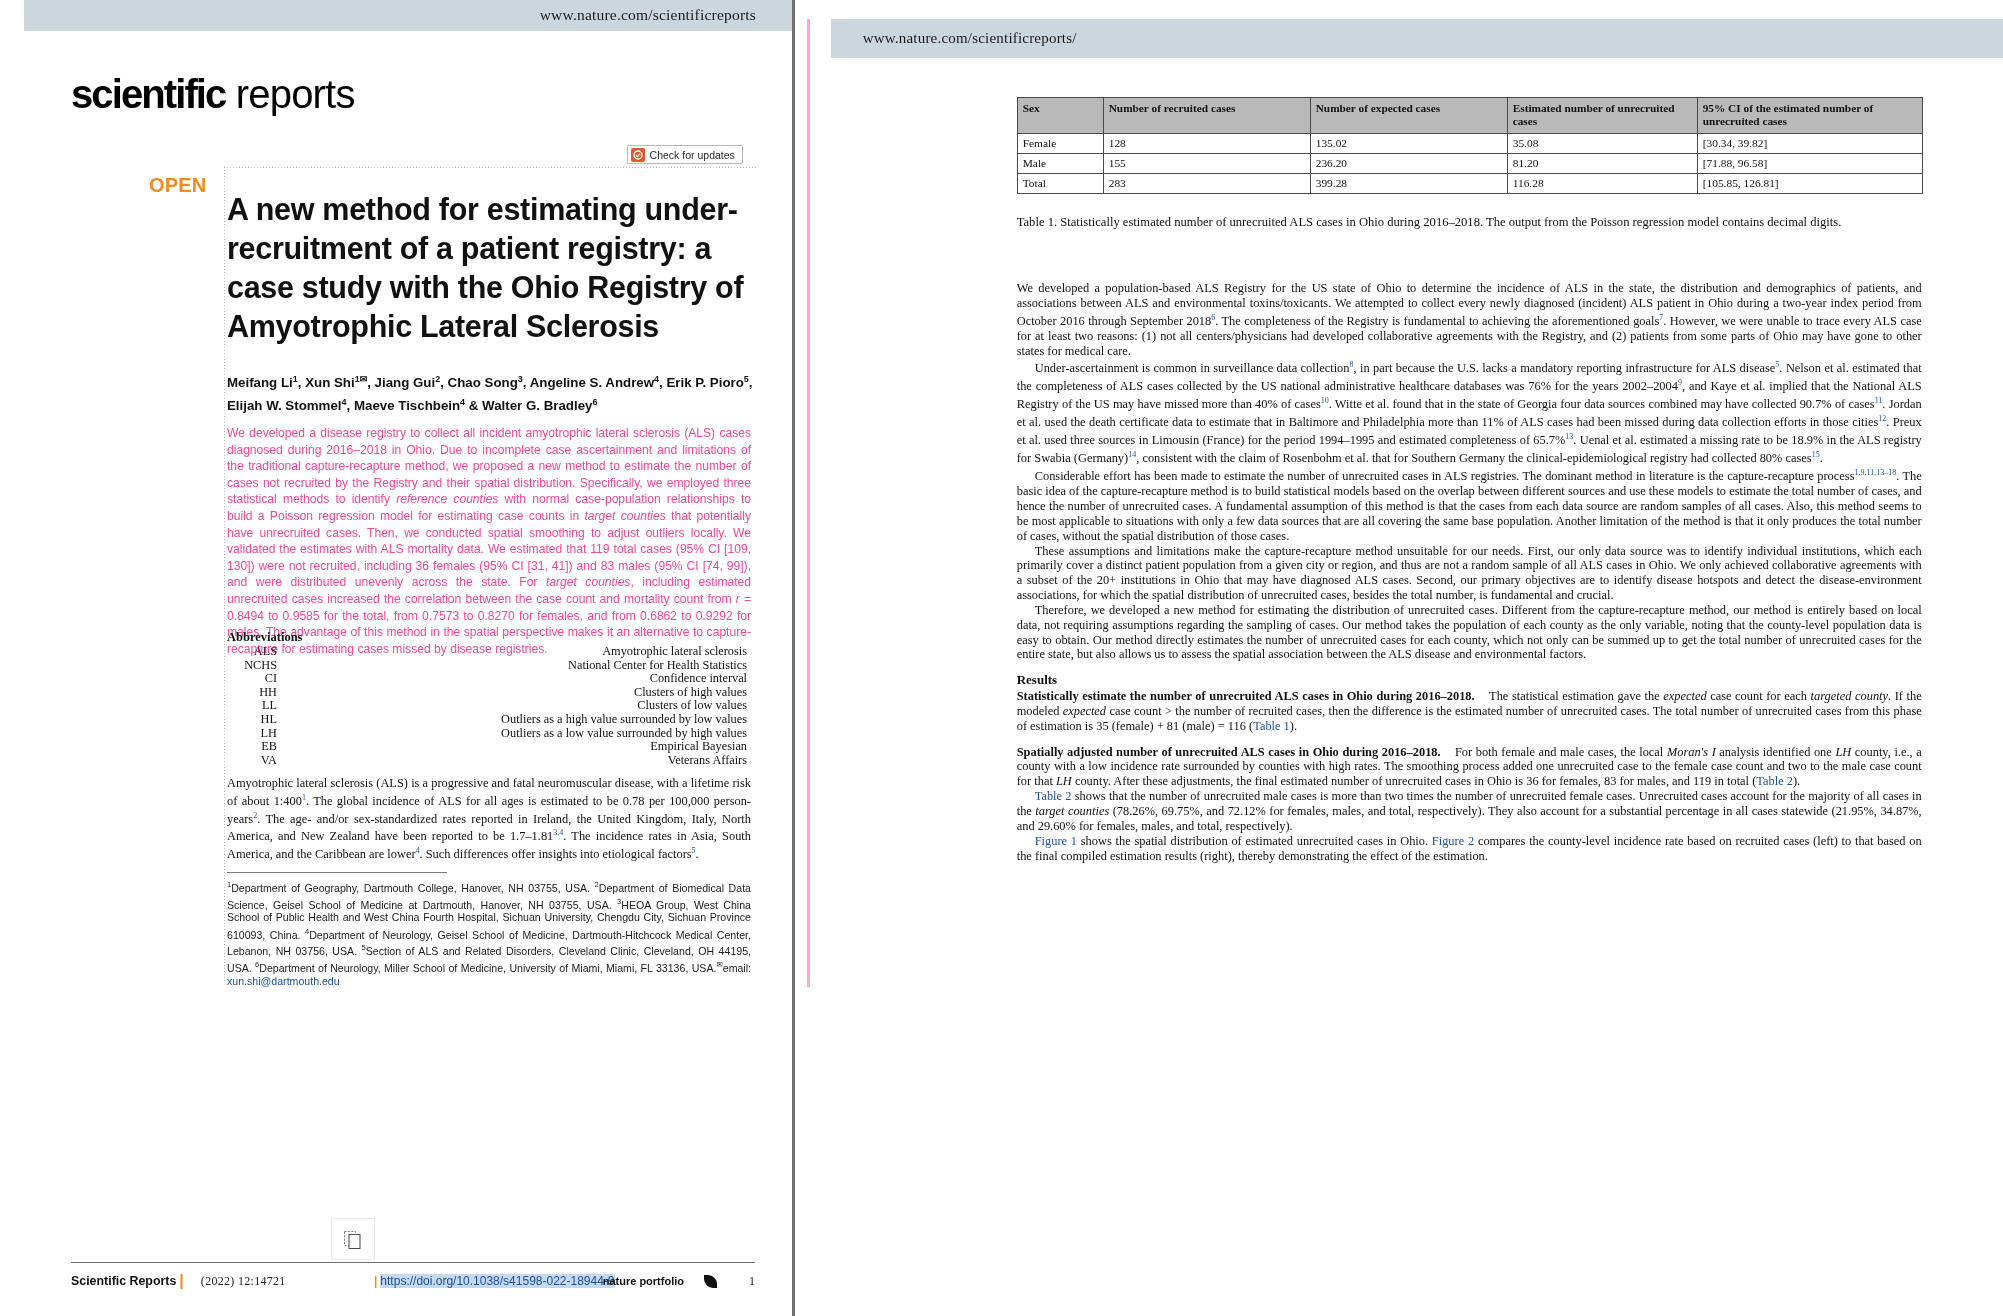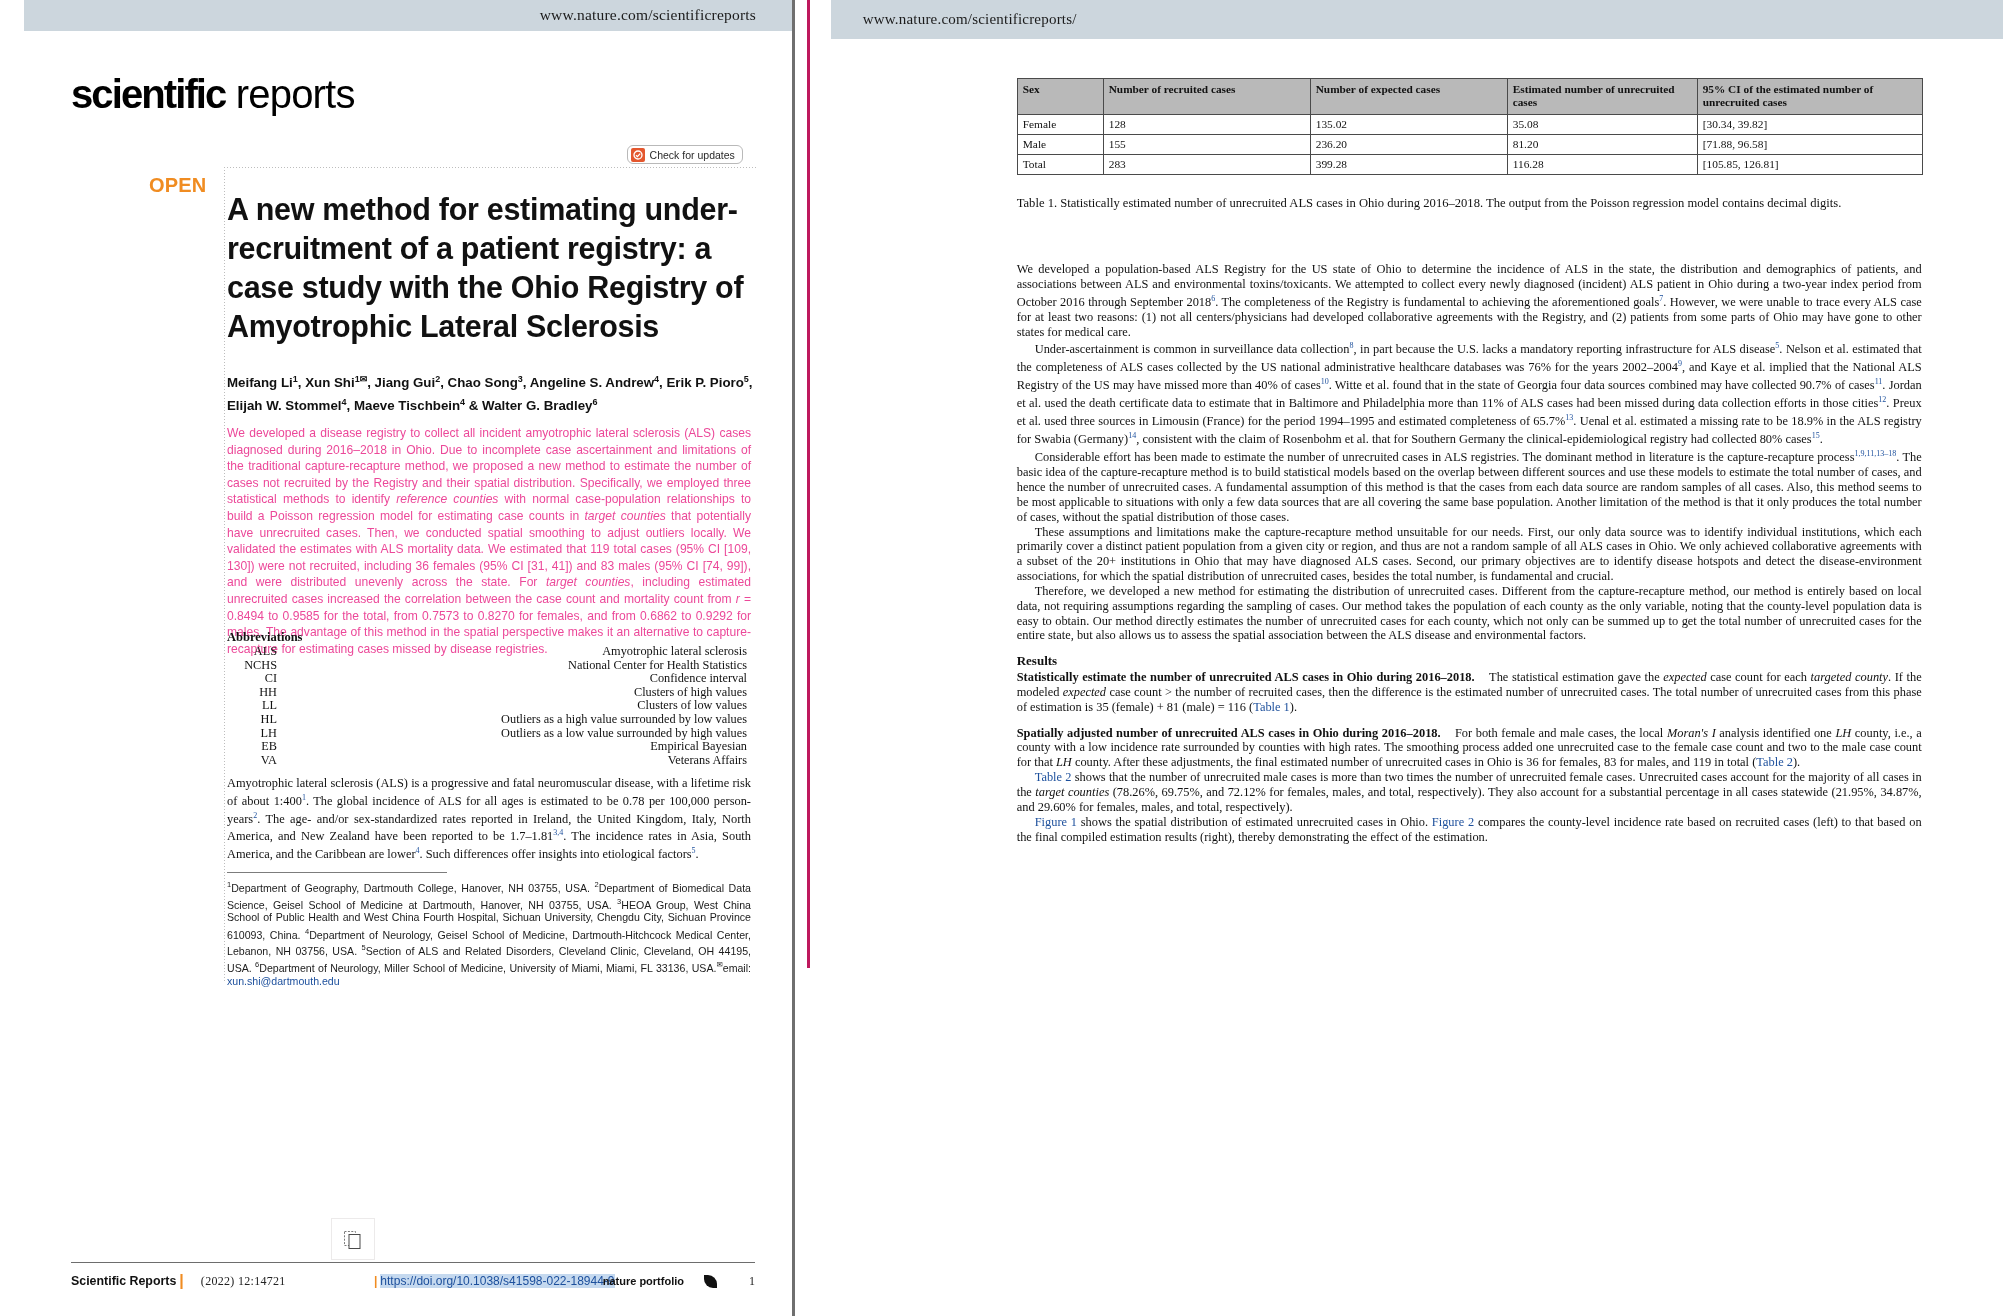--- a/index.html
+++ b/index.html
@@ -18,21 +18,22 @@
     background: #ffffff;
     overflow: hidden;
   }
   .page-left {
     width: 779px; height: 1316px;
     border-right: 3px solid #6f6f6f;
   }
   .gap { width: 12px; height: 1316px; background:#ffffff; }
   .page-right {
     width: 1209px; height: 968px;
-    border-left: 3px solid #be185d;
+    border-left: 3px solid #f9a8d4;
+    margin-top: 19px;
   }
   .page-right .sheet {
     position:absolute; left: 9px; top: 0; width: 1200px; height: 1316px;
     background:#ffffff;
   }
 
   
   .nature-bar {
     position: absolute;
     background: #ccd6dd;
@@ -71,21 +72,21 @@
   .updates-badge {
     position: absolute; right: 49px; top: 145px;
     height: 19px;
     border: 1px solid #b9b9b9;
     background: #ffffff;
     display: flex; align-items: center; gap: 5px;
     padding: 0 7px 0 3px;
     font-size: 10.5px;
     font-family: "Liberation Sans", sans-serif;
     color: #2a2a2a;
-    border-radius: 6px;
+    border-radius: 1px;
   }
   .updates-badge .sq {
     width: 14px; height: 14px; background:#e4572e; border-radius:2px;
     display:flex; align-items:center; justify-content:center;
   }
   .updates-badge .sq svg { display:block; }
 
   .open-tag {
     position: absolute; left: 125px; top: 174px;
     color: #f08c21; font-weight: 700; font-size: 20px;

